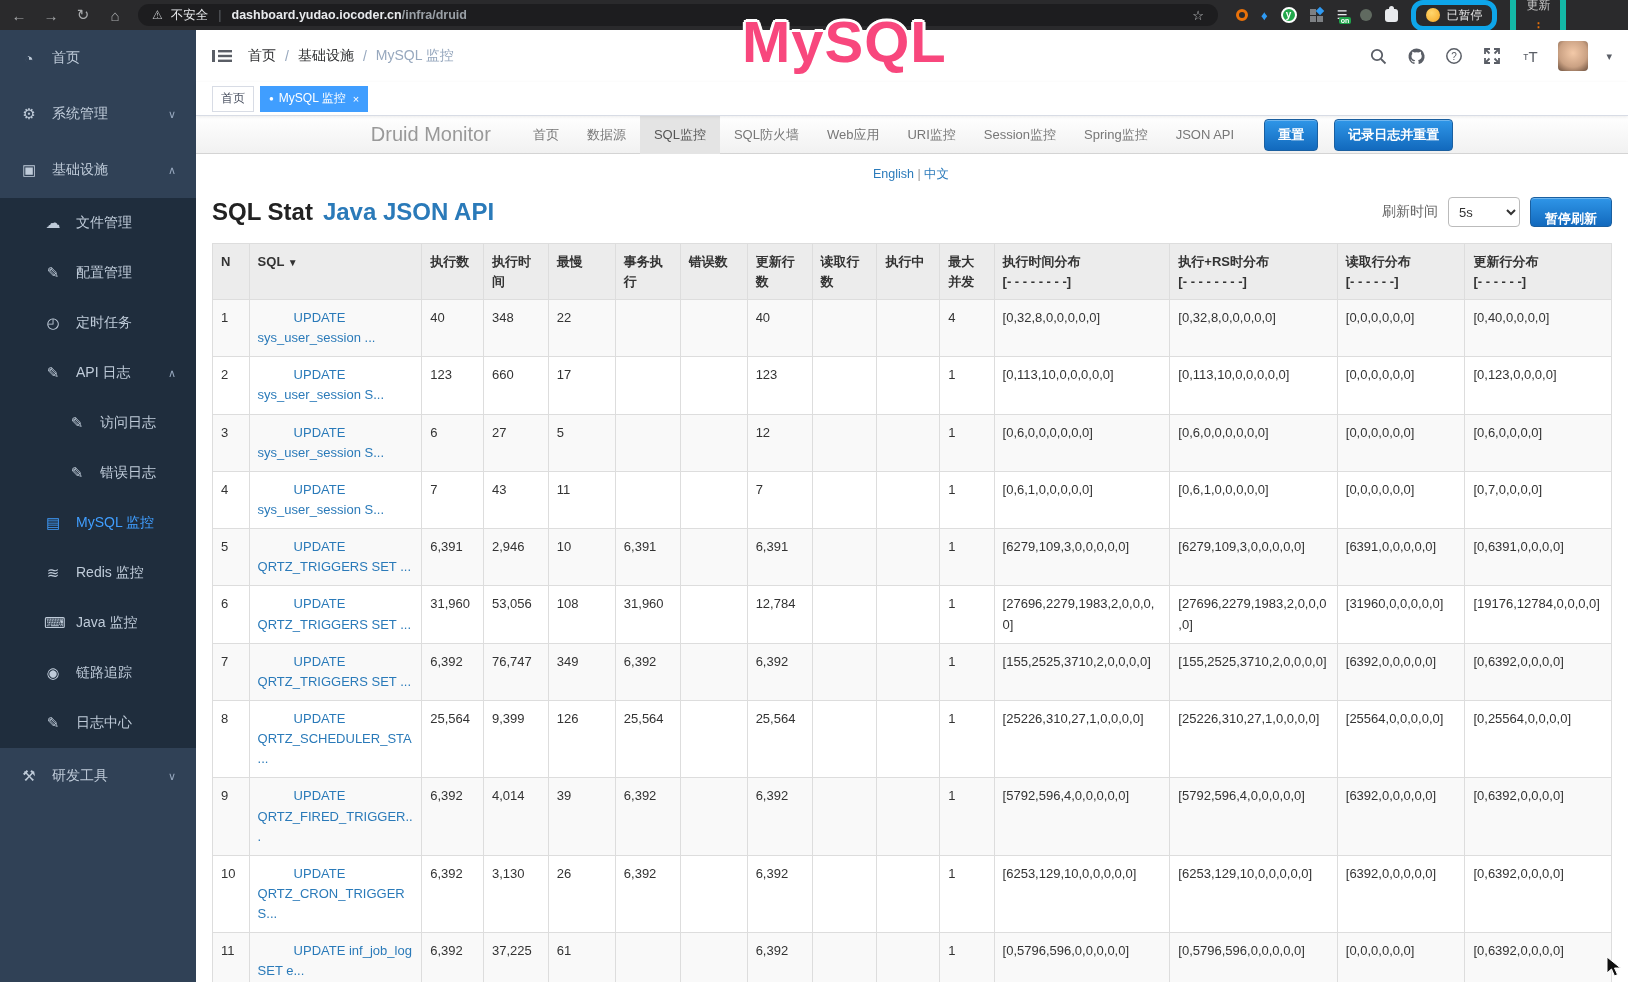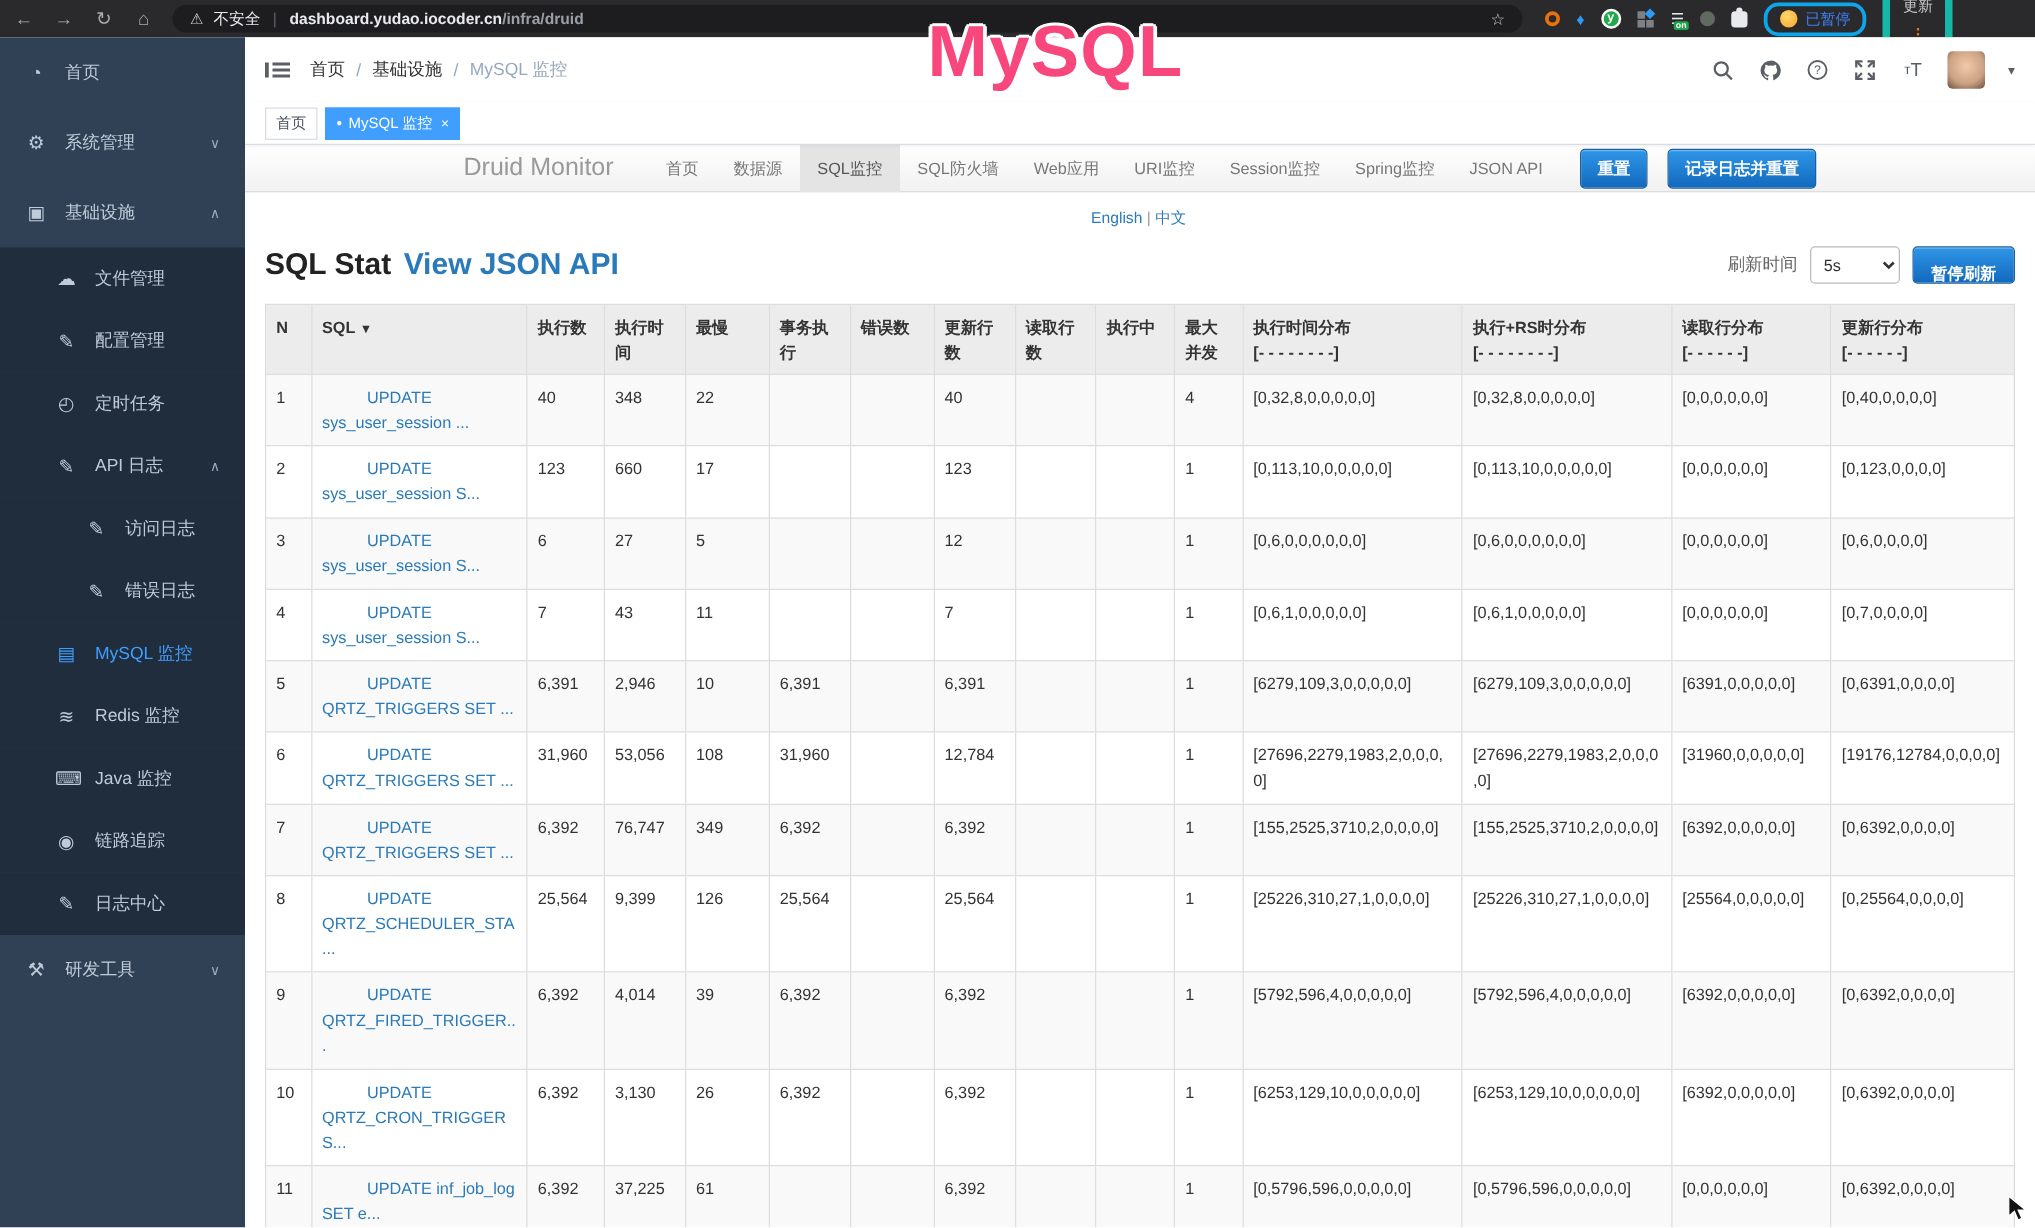--- a/index.html
+++ b/index.html
@@ -22,21 +22,21 @@
   .ext-squares { position:relative; width:14px; height:14px; }
   .ext-squares i { position:absolute; width:6px; height:6px; background:#7d8084; }
   .ext-squares i:nth-child(1){left:0;top:1px;} .ext-squares i:nth-child(2){left:0;top:8px;} .ext-squares i:nth-child(3){left:7px;top:8px;}
   .ext-squares i.blue { background:#2f9af3; transform:rotate(45deg); left:7px; top:0; }
   .ext-list { position:relative; color:#e8eaed; font-size:12px; }
   .ext-on { position:absolute; left:2px; top:9px; background:#1ea34a; color:#fff; font-size:7px; font-weight:bold; padding:0 2px; border-radius:2px; }
   .ext-ghost { width:12px; height:12px; border-radius:50%; background:#6e7a6e; opacity:.8; }
   .ext-puzzle { width:13px; height:13px; background:#e8eaed; border-radius:3px; position:relative; }
   .ext-puzzle::after { content:""; position:absolute; width:5px; height:5px; border-radius:50%; background:#e8eaed; top:-3px; left:4px; }
   .pill { display:flex; align-items:center; gap:6px; border-radius:12px; padding:2px 10px; font-size:12px; }
-  .pill-paused { border:3px solid #0ea5e9; color:#3b82f6;text-align:center; }
+  .pill-paused { border:5px solid #0ea5e9; color:#e5e5e5;text-align:center; }
   .pill-emoji { width:14px; height:14px; border-radius:50%; background:radial-gradient(circle at 40% 35%, #ffd76e, #f5a623); }
   .pill-update { border:6px solid #14b8a6; color:#c8c8c8;flex-direction:column; }
   .pill-dots { color:#e8710a; font-weight:bold; }
 
   
   .app { display:flex; height:952px; }
 
   
   .sidebar { width:196px; flex:0 0 196px; background:#304156; color:#bfcbd9; overflow:hidden; }
   .logo-row { height:56px; display:flex; align-items:center; gap:10px; padding:0 14px; }
@@ -291,21 +291,21 @@
     </div>
 
     <div class="content">
       <div class="lang-row">
         <a>English</a>
         <span>|</span>
         <a>中文</a>
       </div>
       <div class="title-row">
         <span class="page-title">SQL Stat</span>
-        <a class="title-link">View JSON API</a>
+        <a class="title-link">Java JSON API</a>
         <span class="refresh-ctrls">
           <span class="refresh-label">刷新时间</span>
           <select class="refresh-select" id="refresh-select"><option>5s</option></select>
           <button class="btn-blue pause-btn">暂停刷新</button>
         </span>
       </div>
 
       <table class="sql-table">
         <colgroup id="table-cols">
             <col style="width: 35px;">

